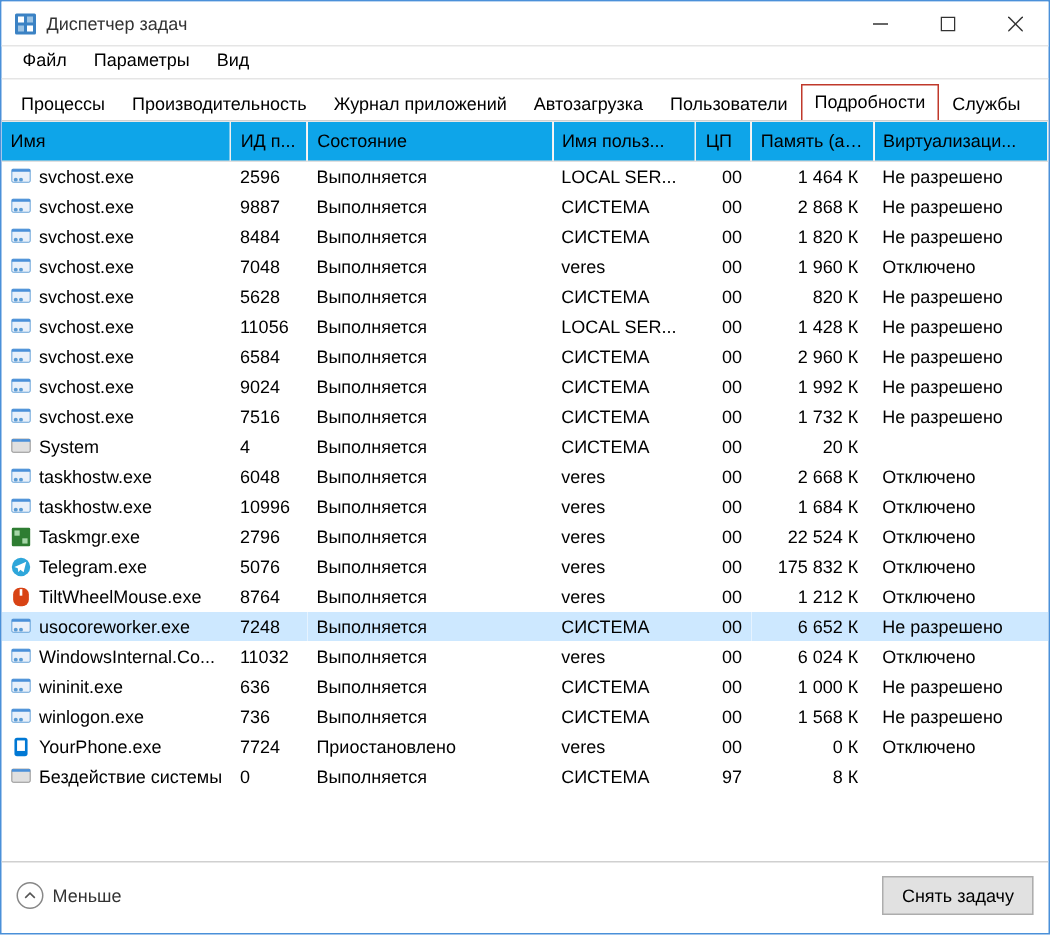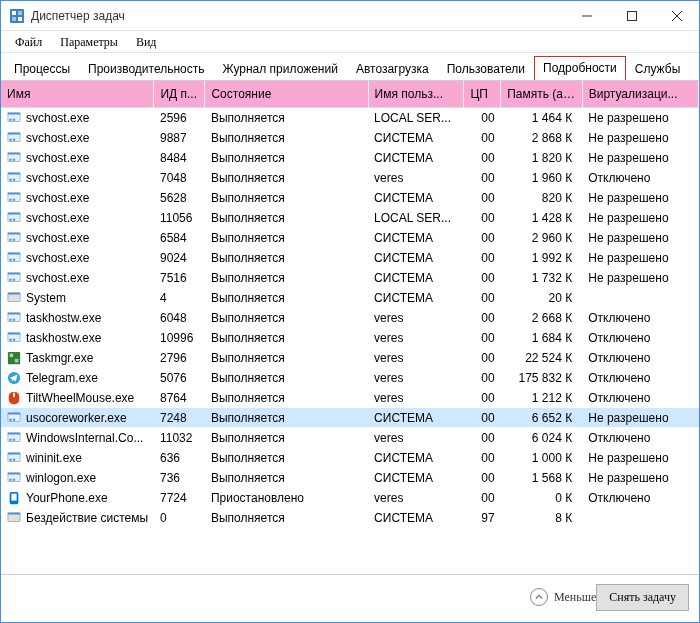--- a/index.html
+++ b/index.html
@@ -41,25 +41,24 @@
     height: 30px;
     display: flex;
     align-items: center;
     justify-content: center;
     color: #555;
   }
   .win-btn svg { width: 10px; height: 10px; }
   .menubar {
     height: 22px;
     display: flex;
-    align-items: flex-end;
+    align-items: flex-start;
     padding: 0 6px;
     gap: 2px;
     border-bottom: 1px solid #e5e5e5;
-    font-family: Liberation Serif, serif;
   }
   .menubar .menu-item {
     padding: 2px 8px;
     font-size: 12px;
   }
   .tabs {
     display: flex;
     align-items: flex-end;
     padding: 4px 4px 0 4px;
     border-bottom: 1px solid #d0d0d0;
@@ -93,21 +92,21 @@
     border-collapse: collapse;
     table-layout: fixed;
   }
   thead th {
     text-align: left;
     font-weight: normal;
     padding: 6px 6px 6px 6px;
     font-size: 12px;
     border-bottom: 1px solid #e0e0e0;
     border-right: 1px solid #f0f0f0;
-    background: #f9a8d4;
+    background: #0ea5e9;
     white-space: nowrap;
     overflow: hidden;
     text-overflow: ellipsis;
   }
   tbody td {
     padding: 2.5px 6px;
     font-size: 12px;
     white-space: nowrap;
     overflow: hidden;
     text-overflow: ellipsis;
@@ -133,22 +132,21 @@
   .proc-icon {
     width: 14px; height: 14px;
     flex: 0 0 14px;
     display: inline-block;
   }
   .footer {
     height: 44px;
     display: flex;
     align-items: center;
     padding: 0 10px;
-    justify-content: flex-end;
-    font-family: Liberation Serif, serif;
+    justify-content: space-between;
   }
   .fewer {
     display: flex;
     align-items: center;
     gap: 6px;
     font-size: 12px;
     color: #333;
   }
   .fewer .circ {
     width: 18px; height: 18px;

